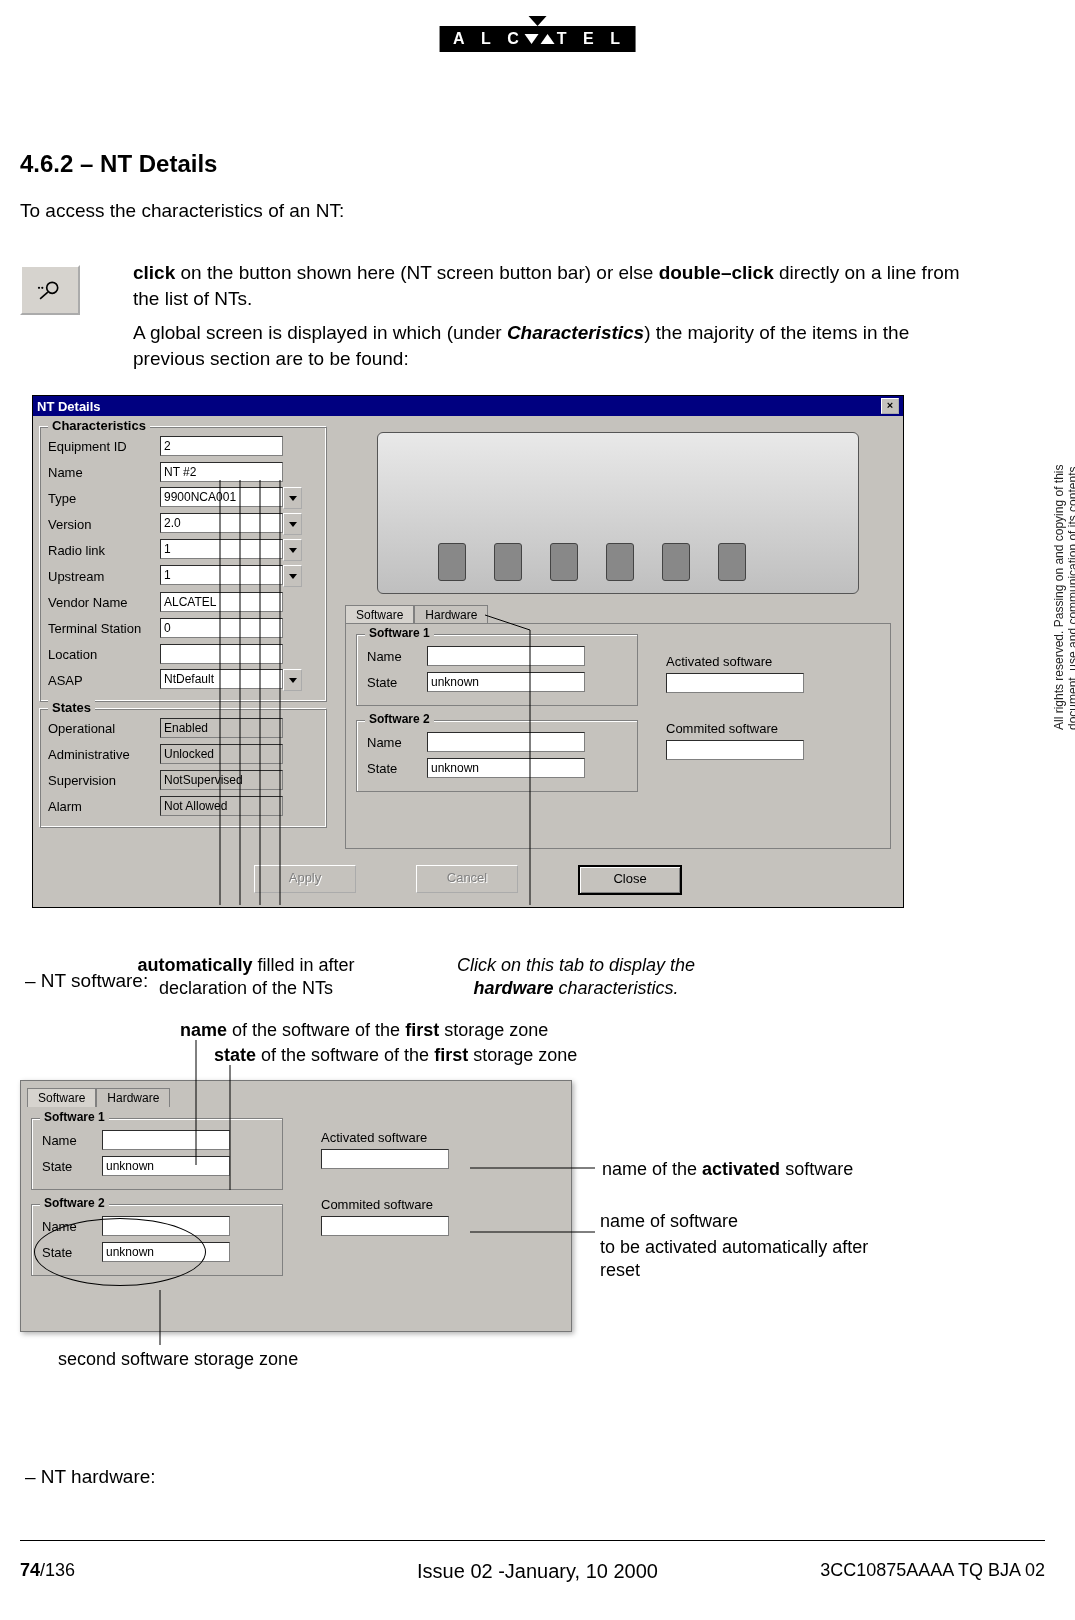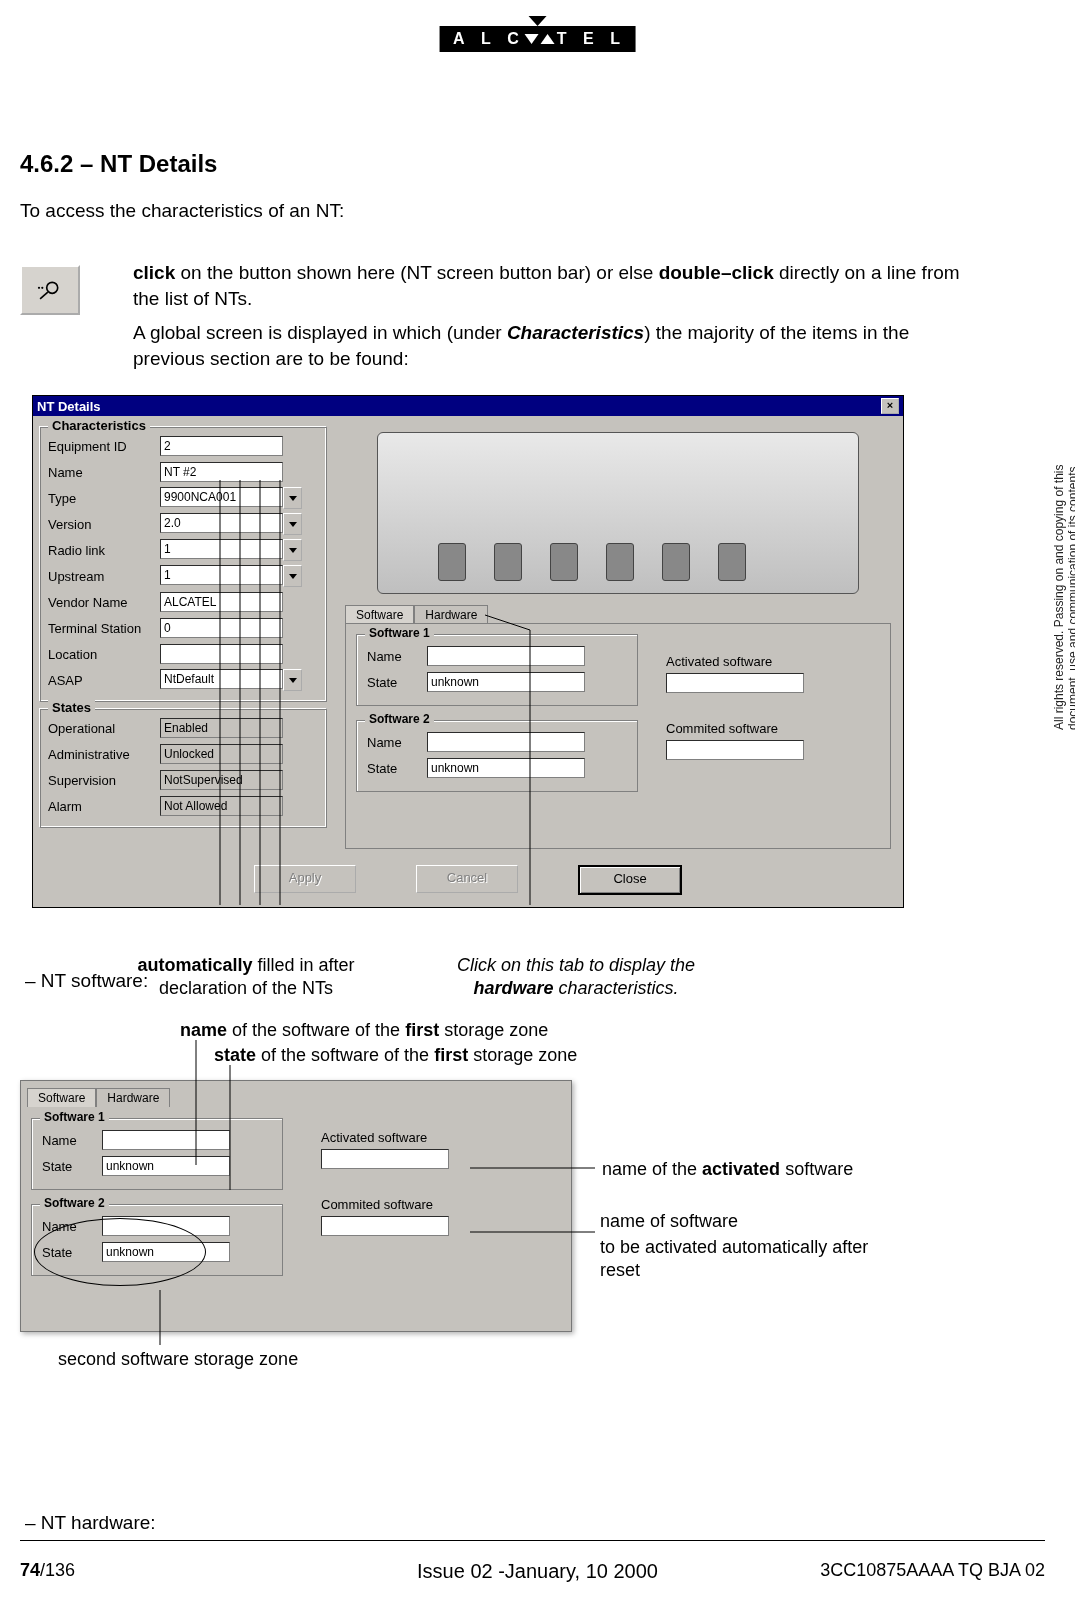--- a/index.html
+++ b/index.html
@@ -276,21 +276,21 @@
   }
   .callout-auto { left: 96px; top: 910px; width: 300px; }
   .callout-hw   { left: 416px; top: 910px; width: 320px; font-style: italic; }
 
   .subhead {
     position: absolute;
     font-size: 19px;
     margin-left: 25px;
   }
   .sub-nt-sw { left: 0px; top: 970px; }
-  .sub-nt-hw { left: 0px; top: 1512px; }
+  .sub-nt-hw { left: 0px; top: 1466px; }
 
   
   .label-name  { position:absolute; left:180px; top:1020px; font-size:18px;}
   .label-state { position:absolute; left:214px; top:1045px; font-size:18px;}
 
   .panel2 {
     position: absolute;
     left: 20px; top: 1080px;
     width: 550px; height: 250px;
     background: #c5c2bd;

